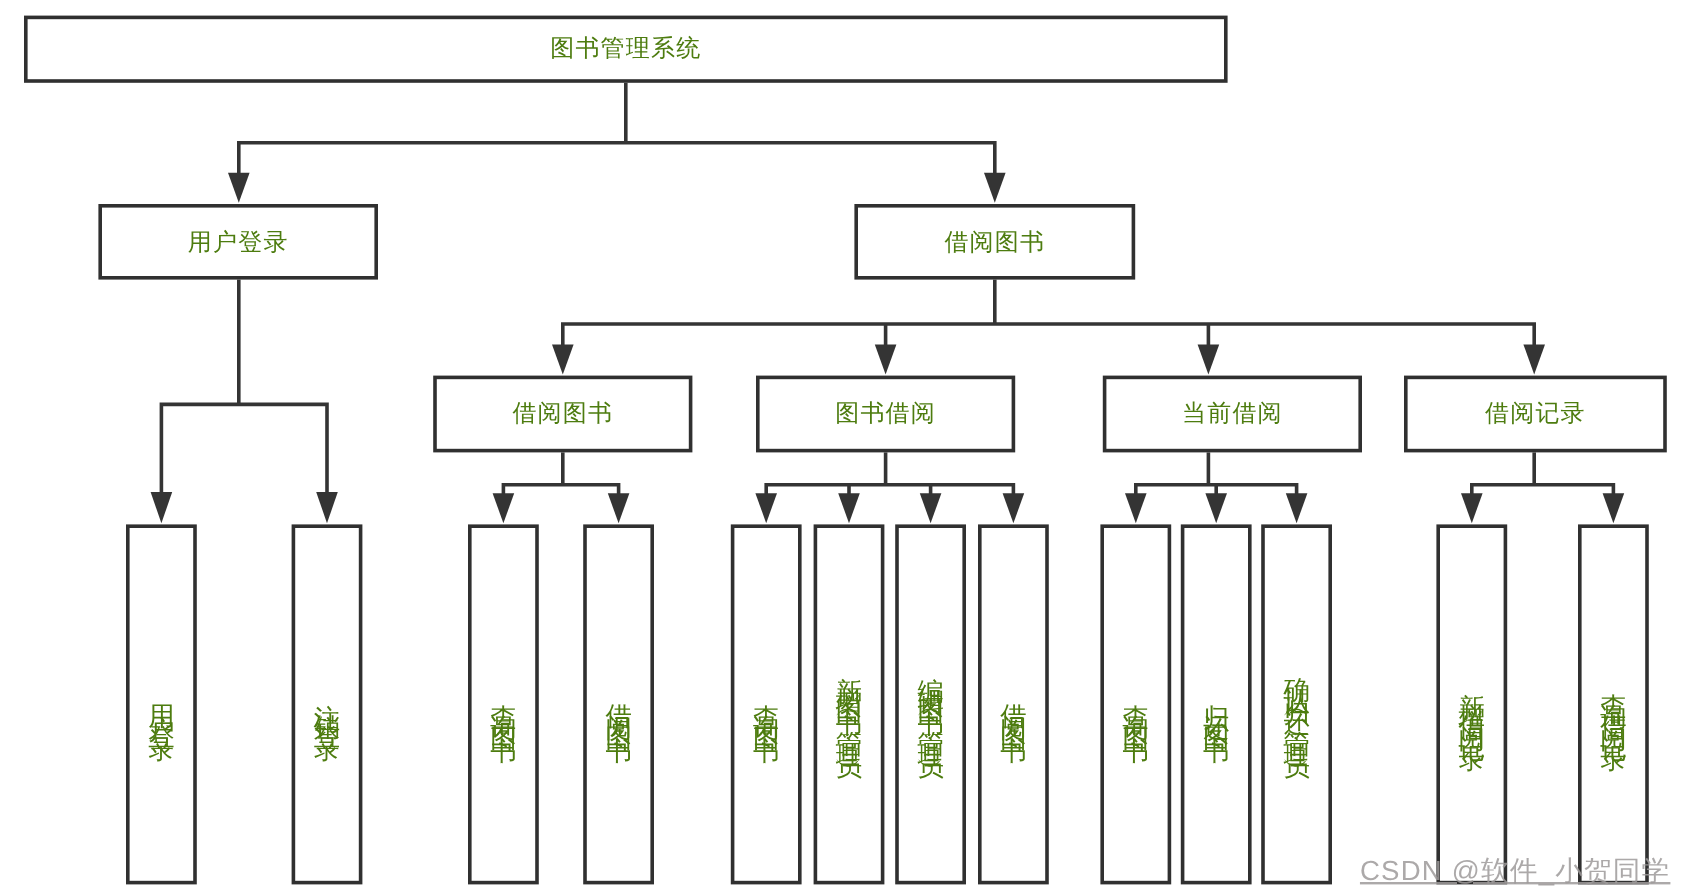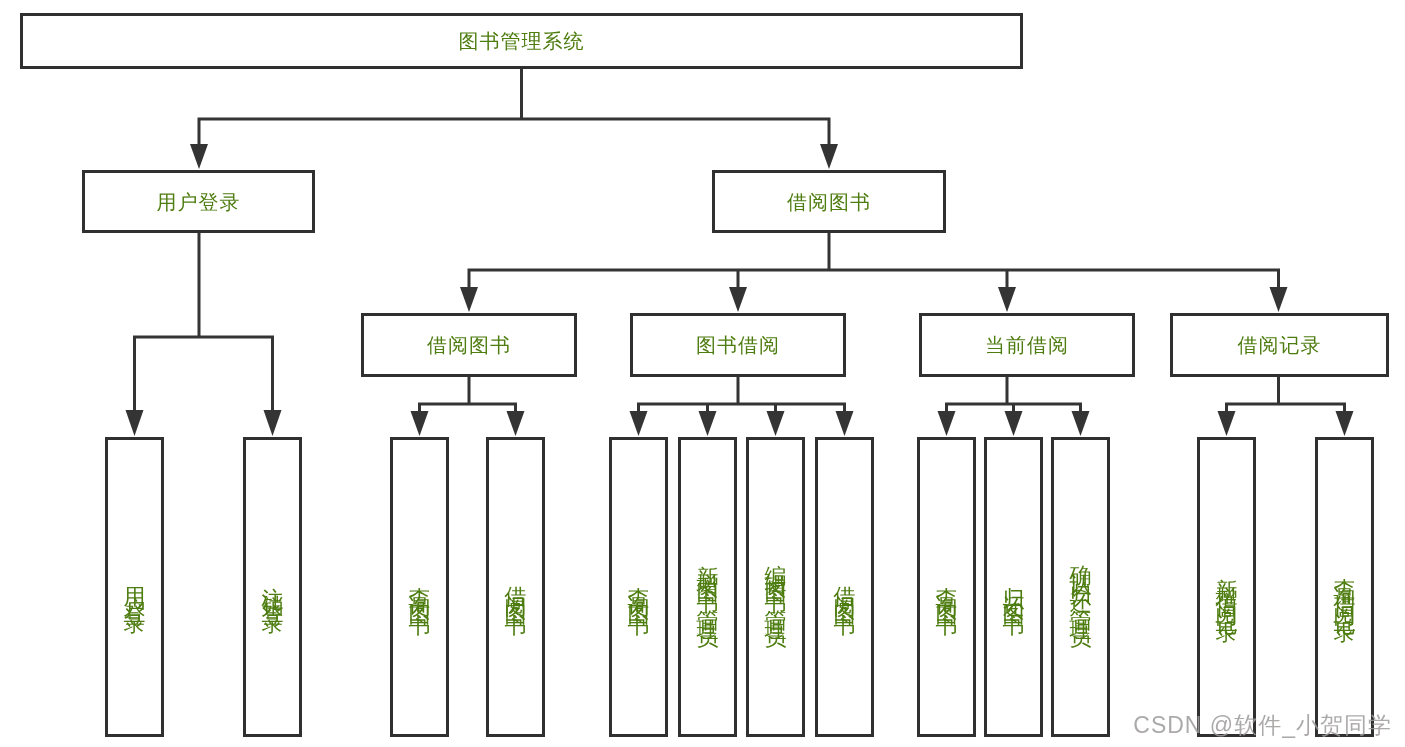--- a/index.html
+++ b/index.html
@@ -47,20 +47,21 @@
   }
   .watermark {
     position: absolute;
     right: 13px;
     bottom: 6px;
     font-size: 23px;
     color: rgba(158, 154, 154, 0.85);
     letter-spacing: 1px;
     z-index: 10;
     white-space: nowrap;
+    text-decoration: underline;
   }
 </style>
 </head>
 <body>
 
 <div class="canvas">
 
   <svg class="connectors" width="1405" height="747" viewBox="0 0 1405 747">
     <g stroke="#343434" stroke-width="3" fill="none" stroke-linecap="square">
 

